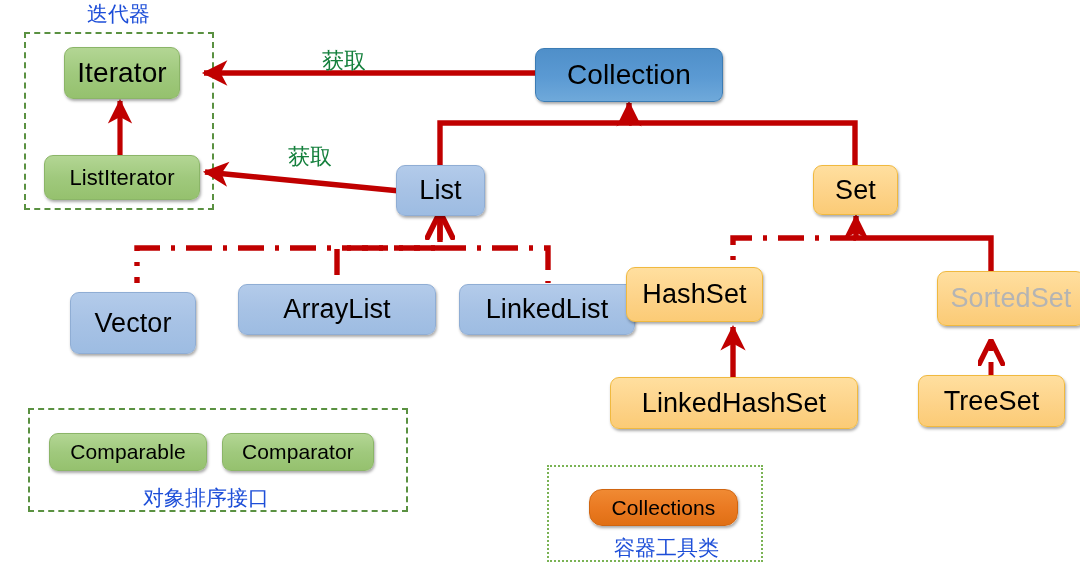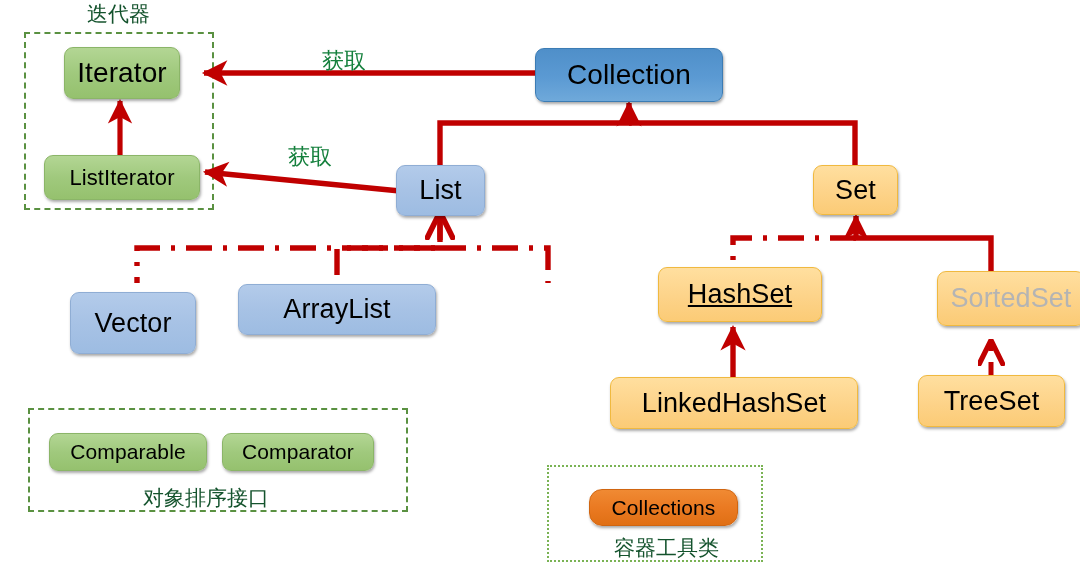--- a/index.html
+++ b/index.html
@@ -36,21 +36,21 @@
   }
   .frame-dotted {
     border: 2px dotted #7ab354;
   }
 
   
   .caption {
     position: absolute;
     font-family: "DejaVu Sans", sans-serif;
     font-size: 21px;
-    color: #14532d;
+    color: #1d4ed8;
     white-space: nowrap;
     background: #ffffff;
     padding: 0 3px;
     line-height: 1.05;
   }
 
   
   .node {
     position: absolute;
     box-sizing: border-box;
@@ -204,22 +204,25 @@
   </div>
 
   <div class="node node-blue-light" style="left:70px; top:292px; width:126px; height:62px;">
     <span>Vector</span>
   </div>
 
   <div class="node node-blue-light" style="left:238px; top:284px; width:198px; height:51px;">
     <span>ArrayList</span>
   </div>
 
-
-  <div class="node node-amber" style="left:658px; top:267px; width:164px; height:55px;text-decoration:underline;">
+  <div class="node node-blue-light" style="left:459px; top:284px; width:176px; height:51px;">
+    <span>LinkedList</span>
+  </div>
+
+  <div class="node node-amber" style="left:626px; top:267px; width:137px; height:55px;">
     <span>HashSet</span>
   </div>
 
   <div class="node node-amber muted" style="left:917px; top:271px; width:148px; height:55px;margin-left:20px;">
     <span class="node-muted-text">SortedSet</span>
   </div>
 
   <div class="node node-amber" style="left:610px; top:377px; width:248px; height:52px;">
     <span>LinkedHashSet</span>
   </div>

